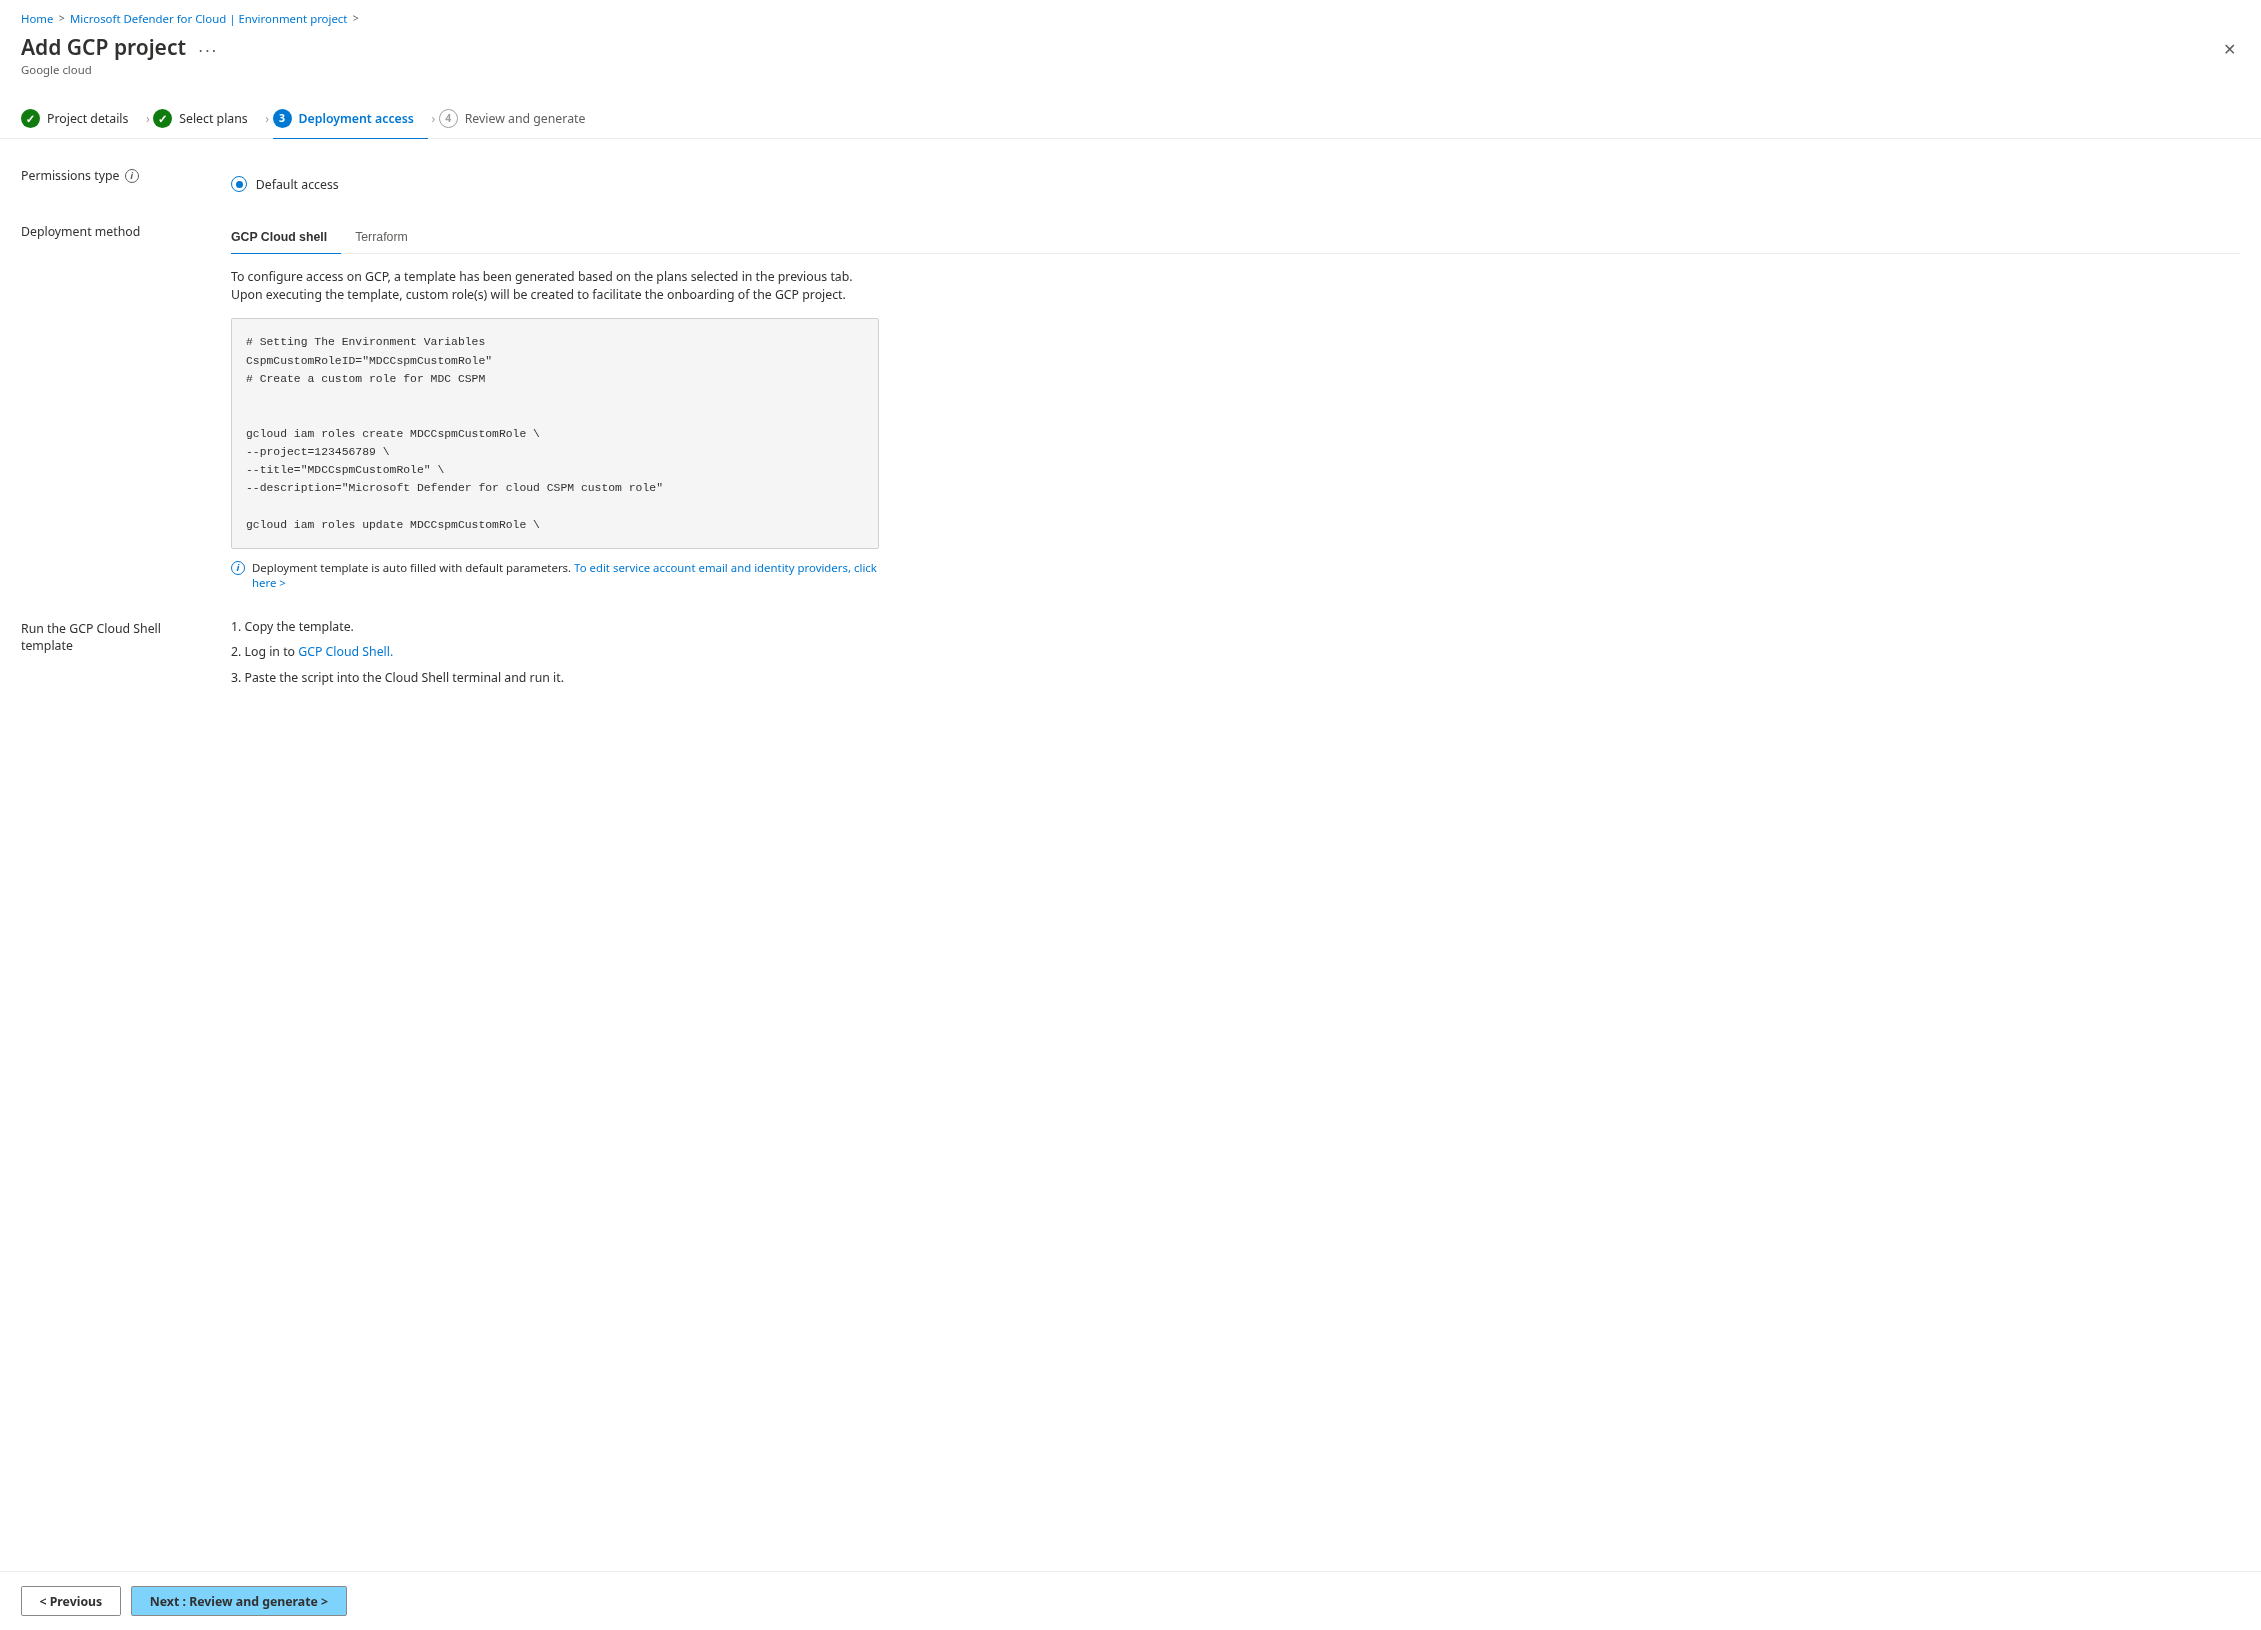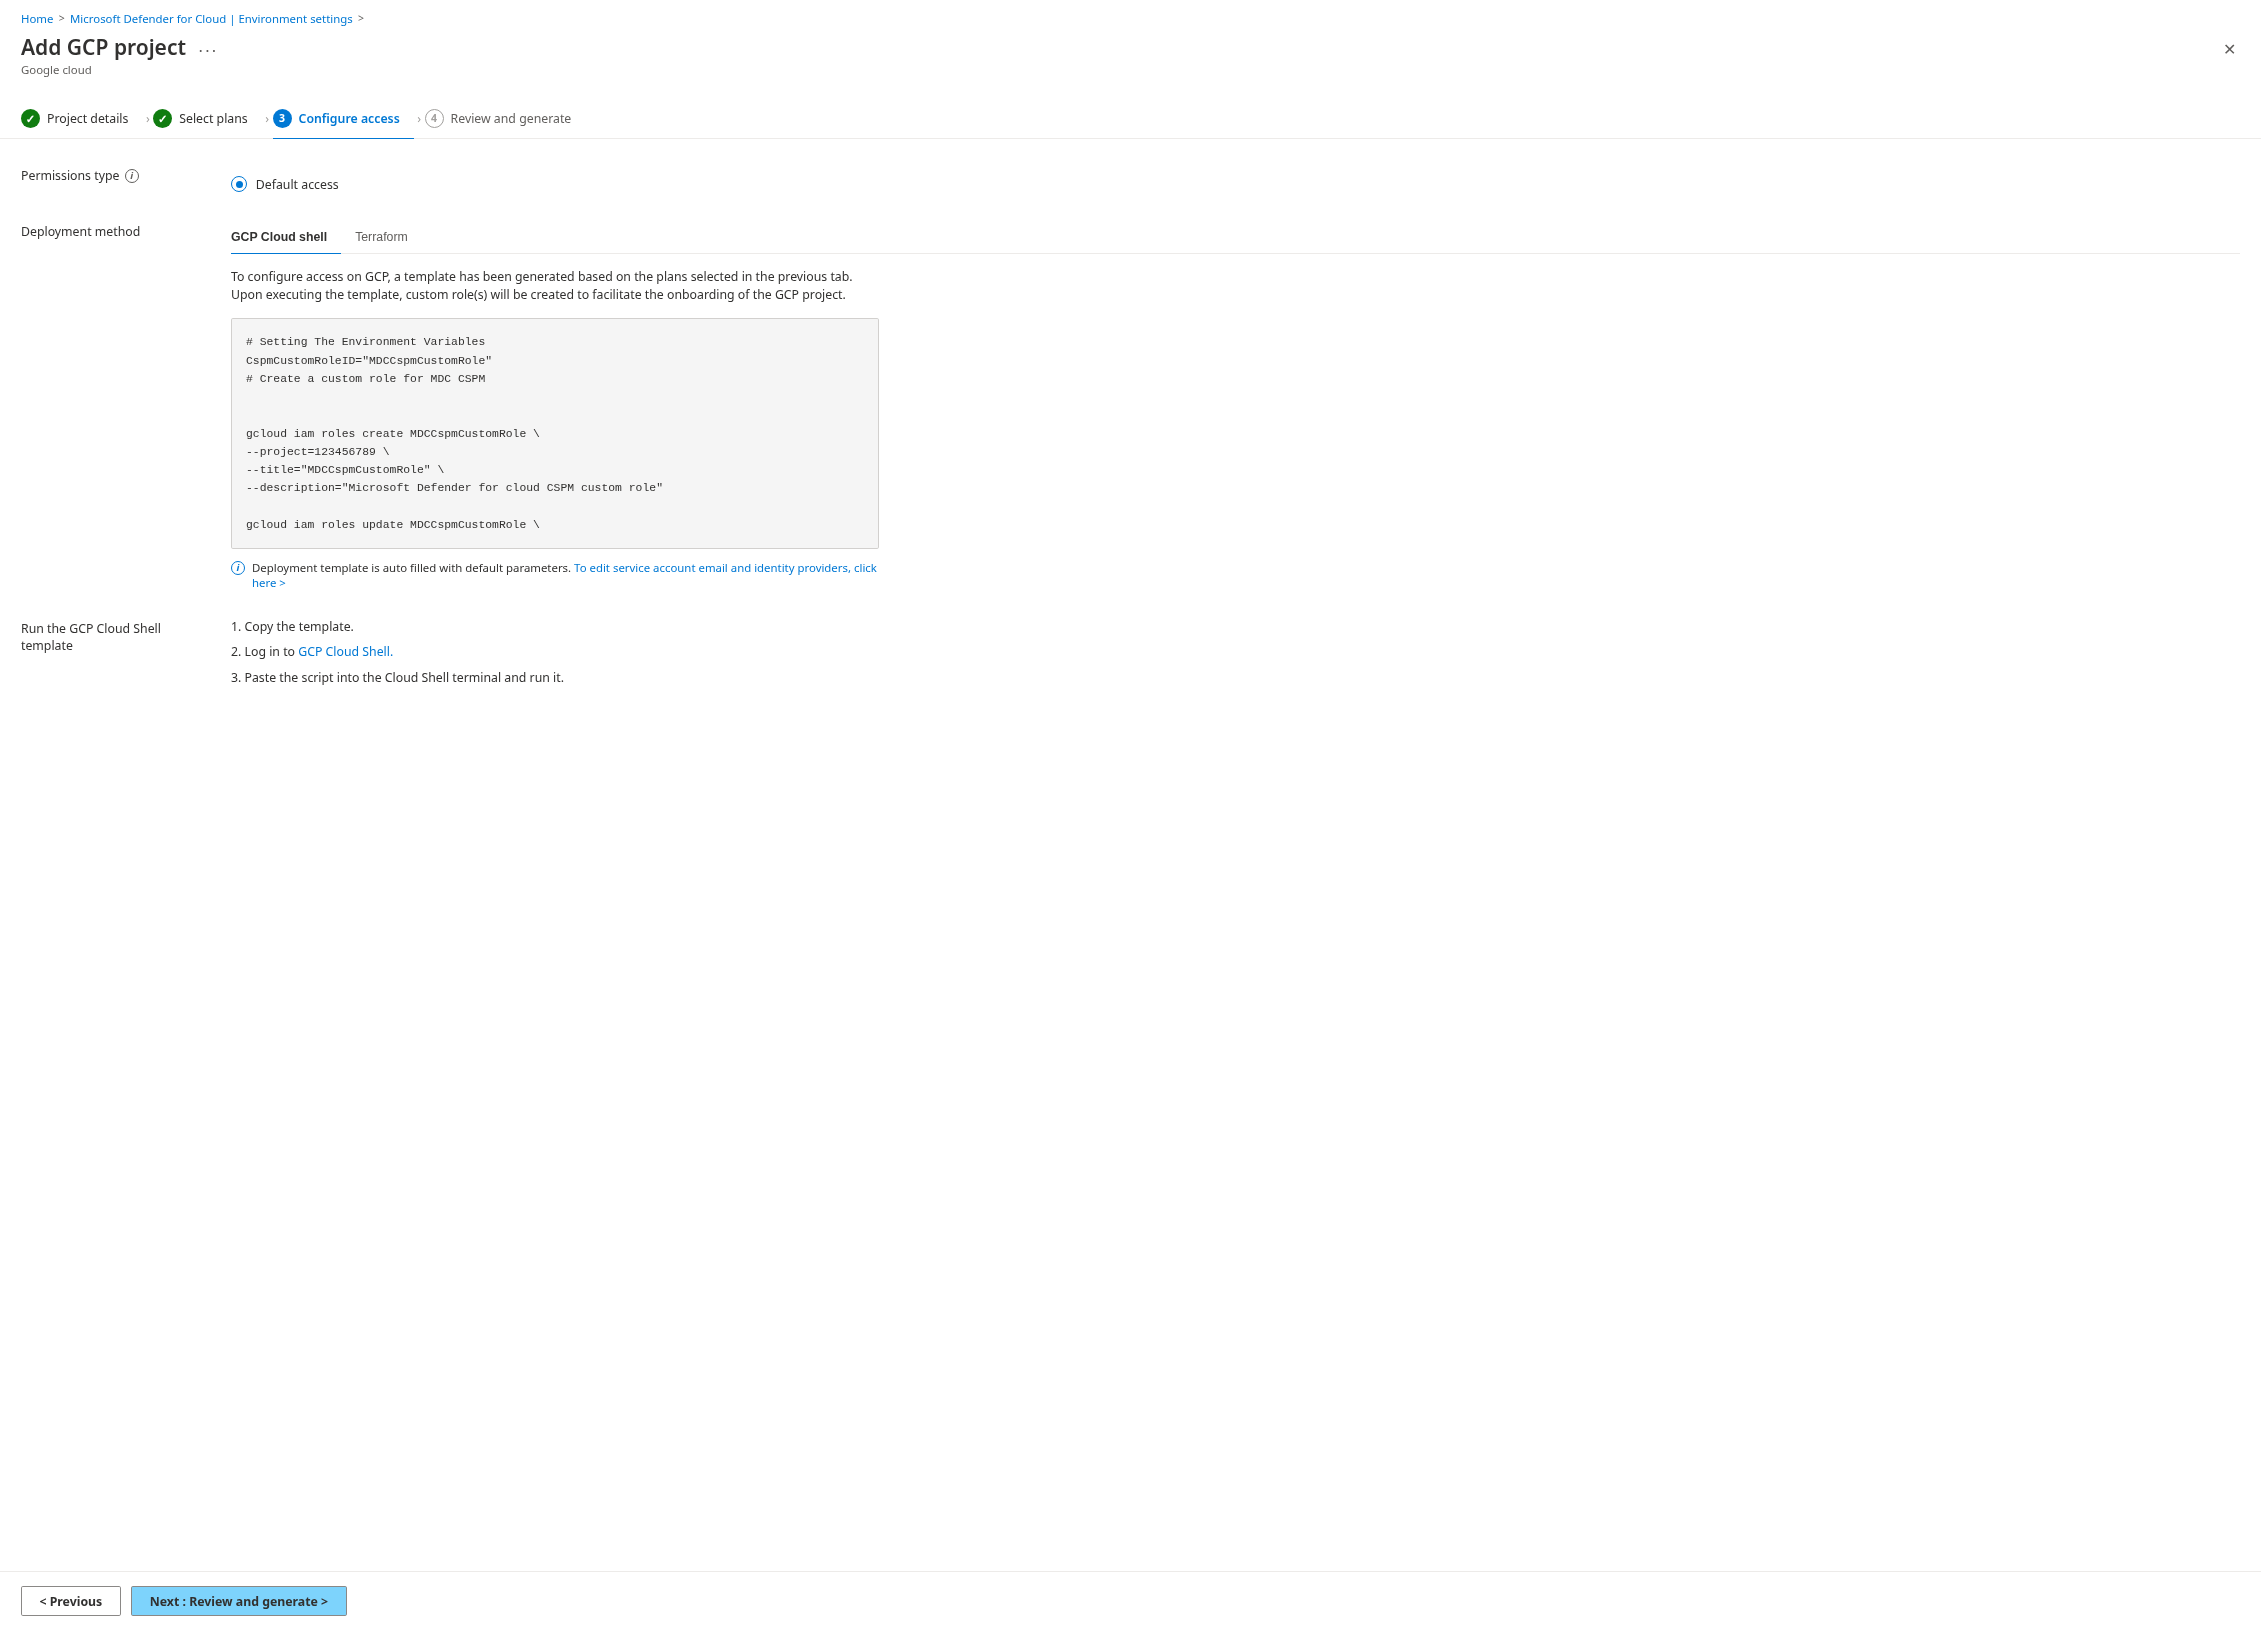--- a/index.html
+++ b/index.html
@@ -308,21 +308,21 @@
     .checkmark-icon {
       font-size: 11.4px;
     }
   </style>
 </head>
 <body>
 
 <div class="breadcrumb">
   <a href="#">Home</a>
   <span class="breadcrumb-sep">&gt;</span>
-  <a href="#">Microsoft Defender for Cloud | Environment settings</a>
+  <a href="#">Microsoft Defender for Cloud | Environment project</a>
   <span class="breadcrumb-sep">&gt;</span>
 </div>
 
 <div class="page-header">
   <div class="page-title-block">
     <div class="page-title">
       <span>Add GCP project</span>
       <button class="ellipsis-btn">...</button>
     </div>
     <div class="page-subtitle">Google cloud</div>
@@ -339,21 +339,21 @@
   <span class="step-arrow">›</span>
 
   <div class="step completed">
     <span class="step-circle done checkmark-icon">✓</span>
     <span class="step-label">Select plans</span>
   </div>
   <span class="step-arrow">›</span>
 
   <div class="step active">
     <span class="step-circle active-circle">3</span>
-    <span class="step-label">Configure access</span>
+    <span class="step-label">Deployment access</span>
   </div>
   <span class="step-arrow">›</span>
 
   <div class="step">
     <span class="step-circle pending">4</span>
     <span class="step-label">Review and generate</span>
   </div>
 </div>
 
 <div class="main-content">

